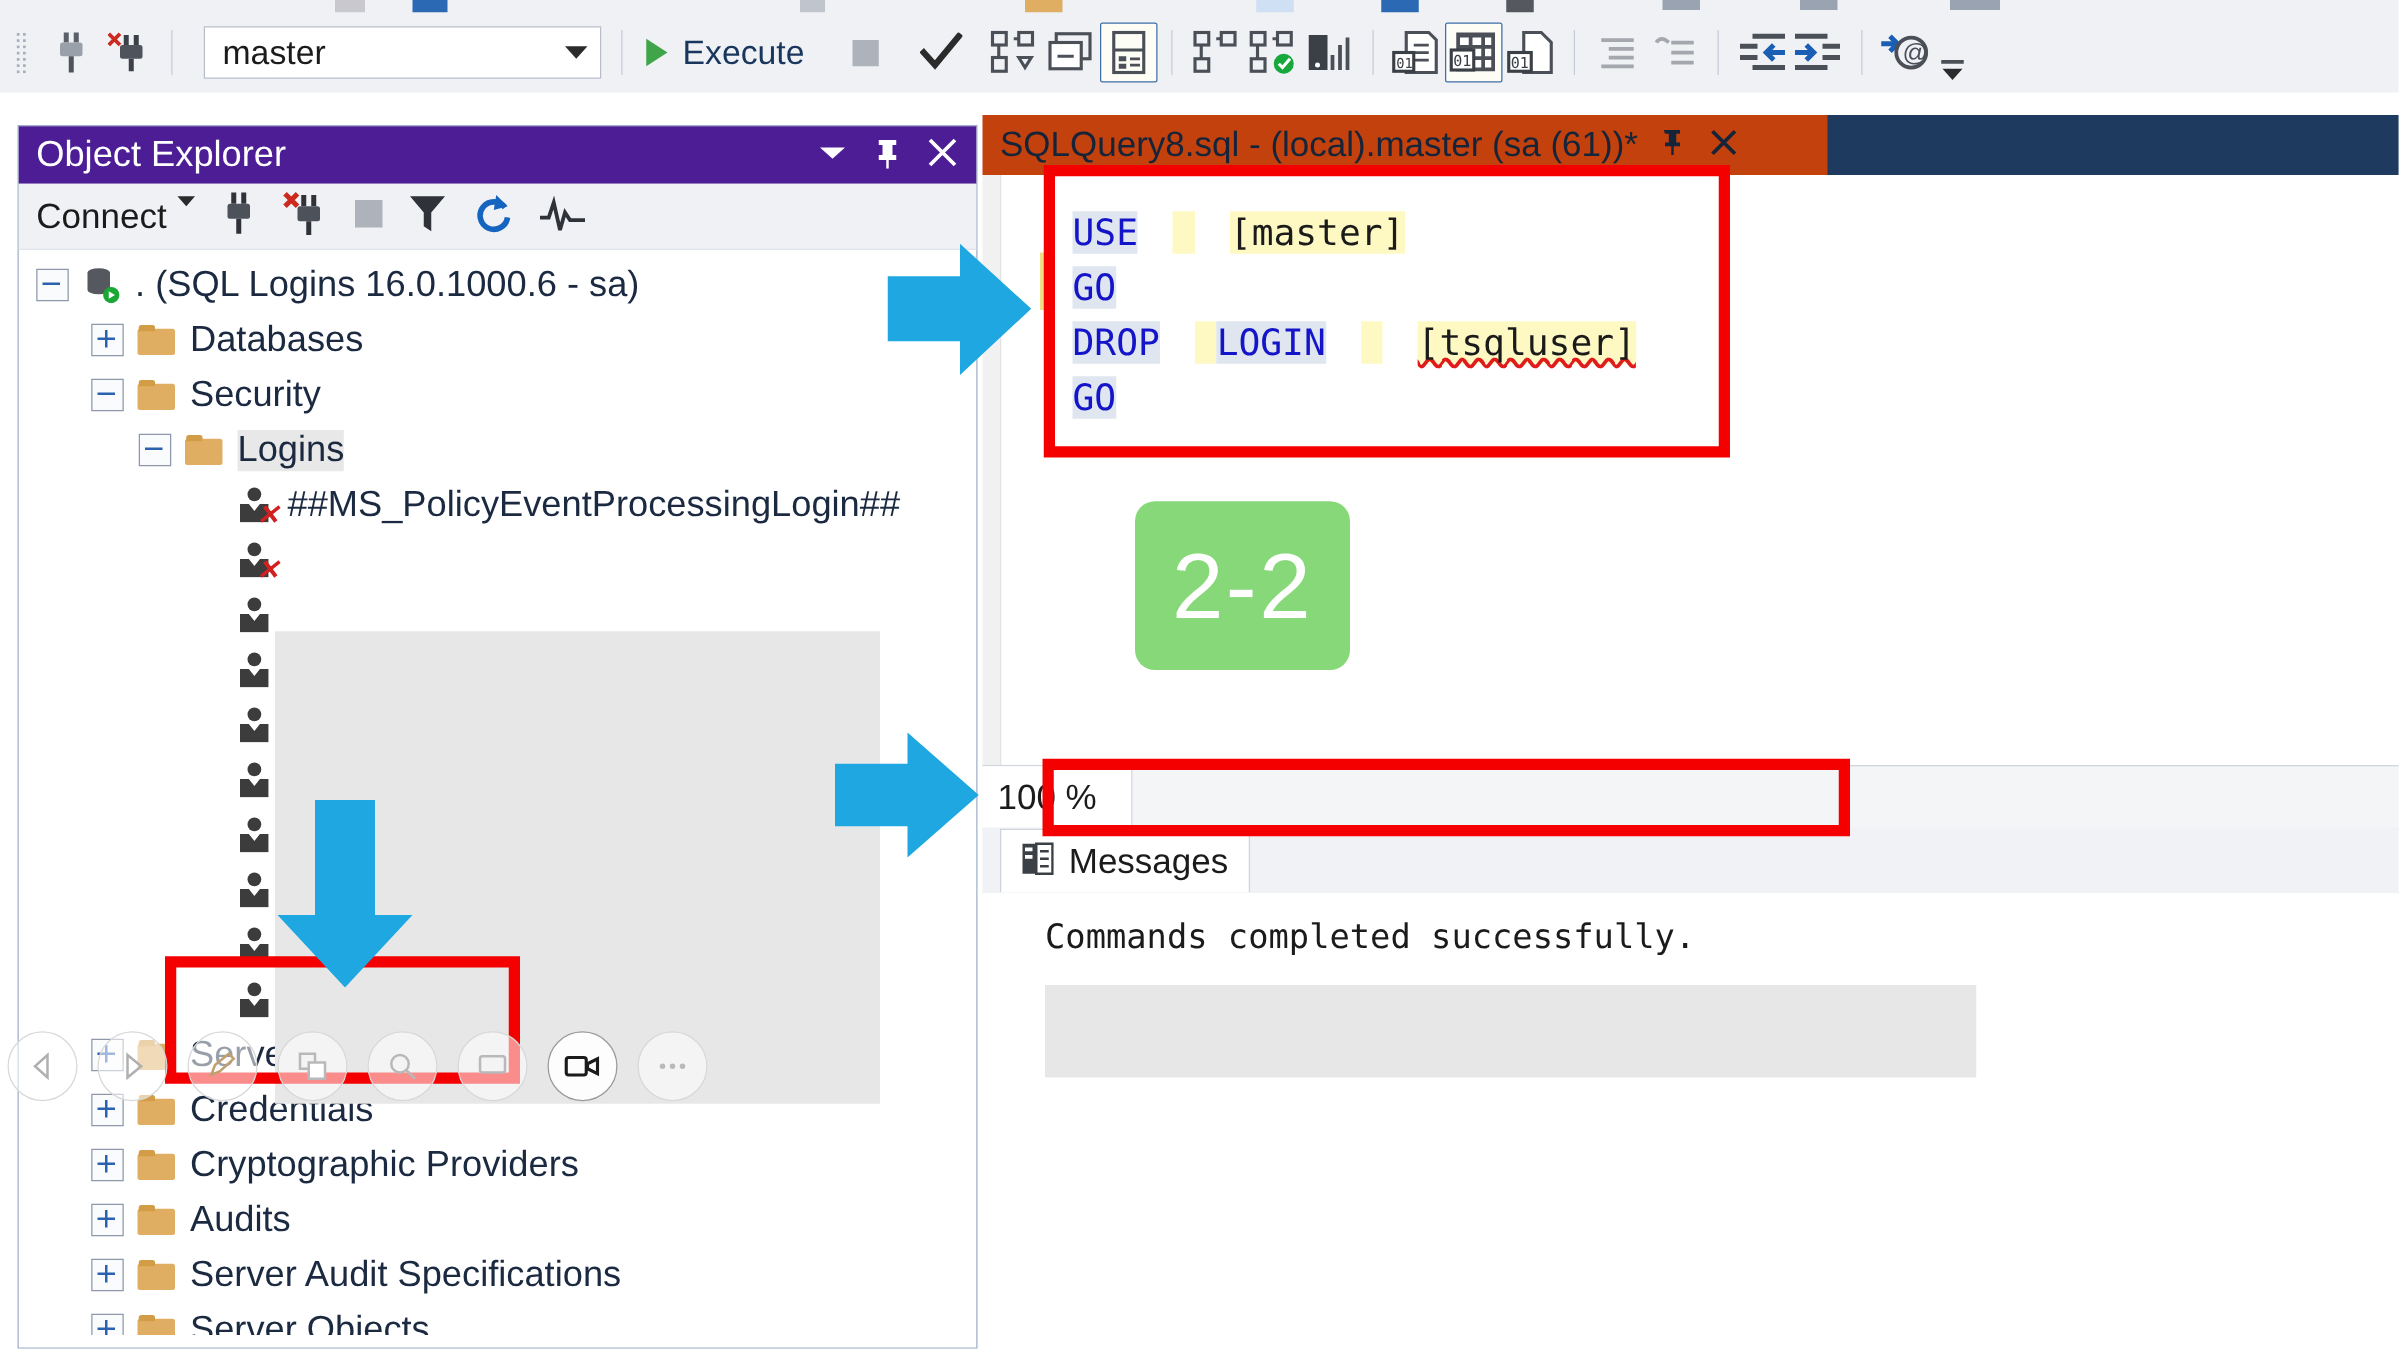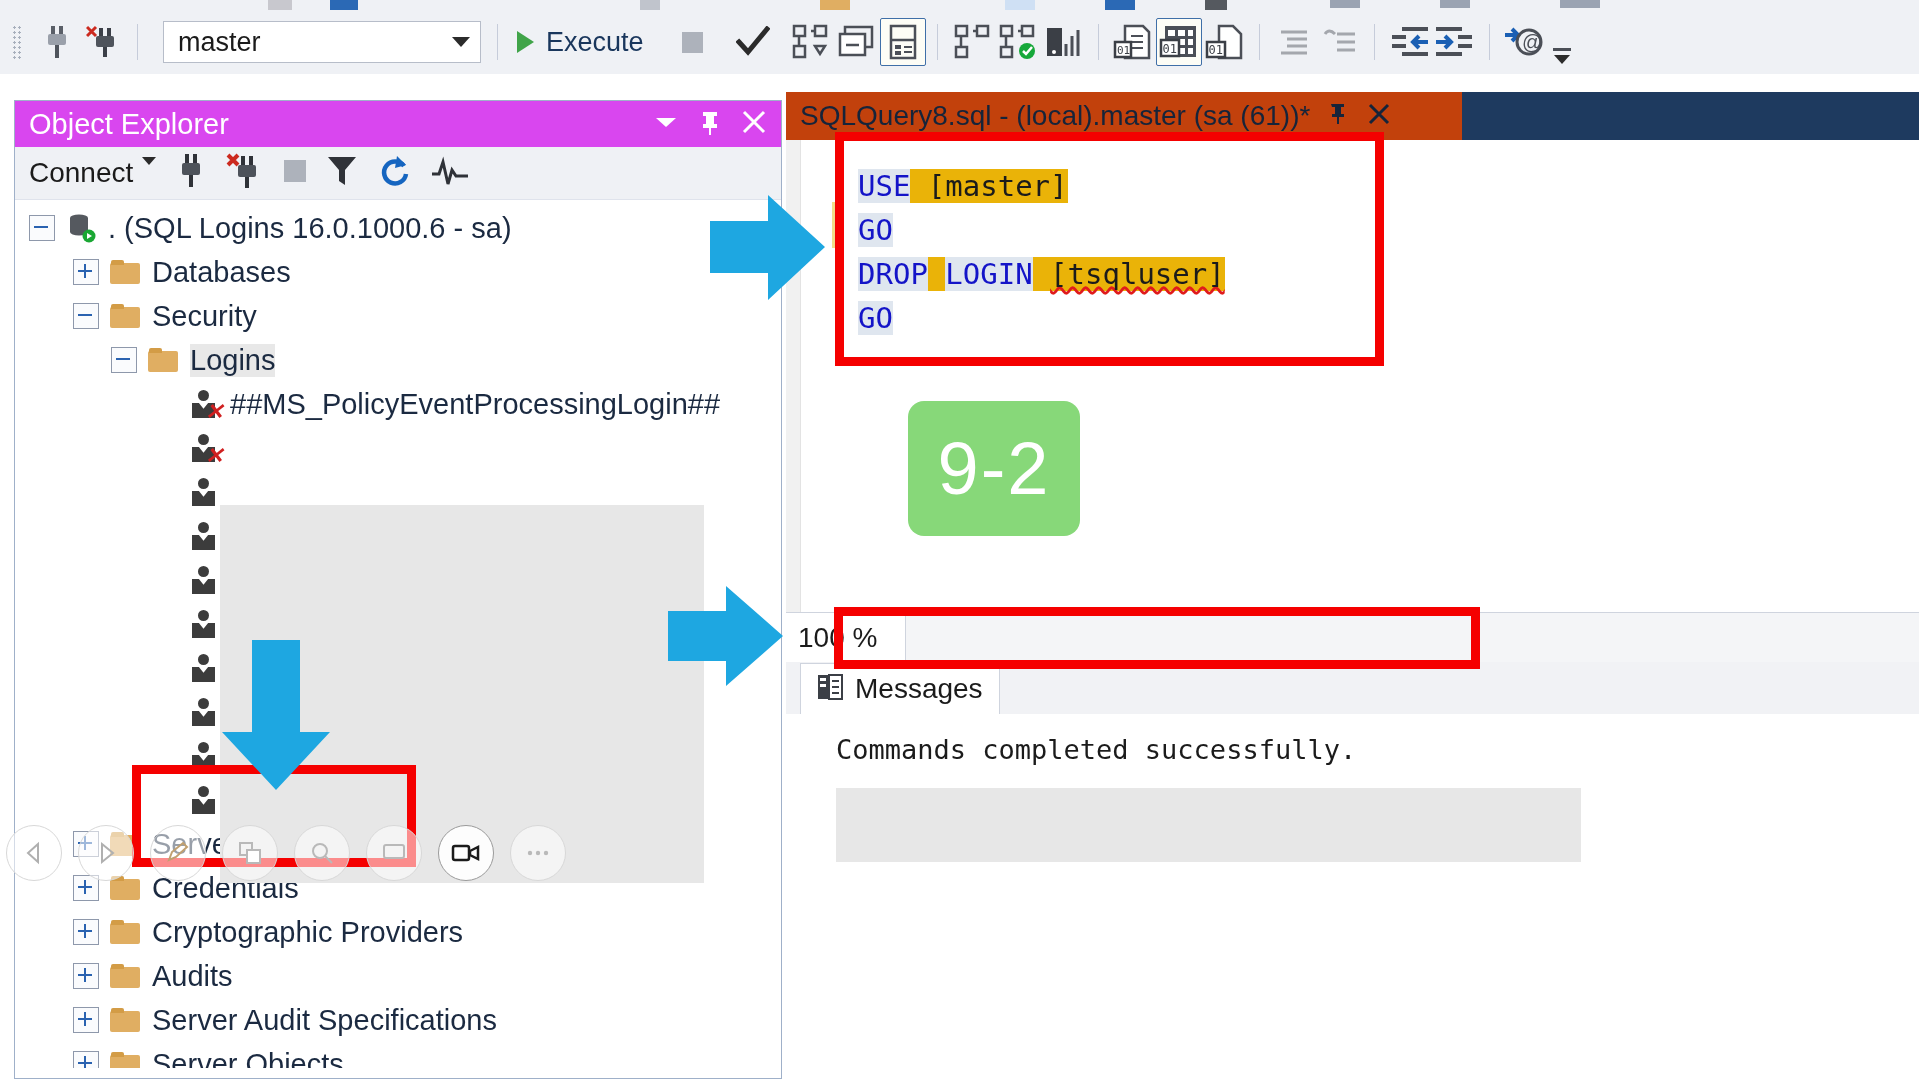--- a/index.html
+++ b/index.html
@@ -40,21 +40,21 @@
   .caret-dn{width:0;height:0;border-left:9px solid transparent;
     border-right:9px solid transparent;border-top:10px solid #2b2b2b;}
   .stop-sq{width:21px;height:21px;background:#adb2bb;}
   .tb-overflow{display:flex;flex-direction:column;align-items:center;
     justify-content:flex-end;height:46px;padding-bottom:2px;margin-left:6px;}
 
   
   .oe-panel{position:absolute;left:14px;top:100px;width:768px;height:979px;
     background:#fff;border:1px solid #9fb0c9;box-sizing:border-box;}
   .oe-title{height:46px;background:#4a6party;}
-  .oe-title{height:46px;background:#d946ef;display:flex;align-items:center;
+  .oe-title{height:46px;background:#4c1d95;display:flex;align-items:center;
     justify-content:space-between;padding:0 14px;}
   .oe-title .t{color:#fff;font-size:29px;}
   .oe-title .acts{display:flex;align-items:center;gap:20px;}
   .oe-toolbar{height:52px;background:#eff1f5;display:flex;align-items:center;
     padding:0 14px;gap:20px;border-bottom:1px solid #dfe3ec;}
   .oe-connect{font-size:28px;color:#1b1b1b;display:flex;align-items:flex-start;gap:9px;}
   .caret-sm{width:0;height:0;border-left:7px solid transparent;
     border-right:7px solid transparent;border-top:8px solid #2b2b2b;}
   .oe-tree{position:relative;padding-top:6px;height:862px;overflow:hidden;}
   .node{display:flex;align-items:center;height:44px;padding-left:0;white-space:nowrap;}
@@ -89,21 +89,21 @@
     display:flex;align-items:center;padding:0 14px;gap:18px;}
   .tab-active .tname{font-size:28px;color:#16243a;}
   .tab-rest{position:absolute;left:648px;top:0;height:48px;right:0;background:#1e3a5f;}
   .editor-surface{position:absolute;left:0;top:48px;right:0;height:472px;background:#fff;}
   .gutter{position:absolute;left:0;top:0;width:14px;height:100%;background:#f1f1f1;
     border-right:1px solid #e3e3e3;}
   .chg-bar{position:absolute;left:46px;width:7px;background:#f2de87;}
   .code{position:absolute;left:72px;top:24px;font-family:"DejaVu Sans Mono",monospace;
     font-size:29px;line-height:44px;white-space:pre;}
   .kw{color:#1414c8;background:#dfe6ef;}
-  .tok{color:#1b1b1b;background:#eab308;}
+  .tok{color:#1b1b1b;background:#fef9c3;margin-left:28px;}
   .squig{text-decoration:underline wavy #e01b1b;text-decoration-skip-ink:none;}
 
   .zoom-bar{position:absolute;left:0;top:520px;height:50px;right:0;background:#f4f5f7;
     border-top:1px solid #cfd4de;border-bottom:1px solid #cfd4de;display:flex;align-items:center;}
   .zoom-box{width:120px;height:50px;background:#fff;border-right:1px solid #cfd4de;
     display:flex;align-items:center;padding-left:12px;box-sizing:border-box;}
   .zoom-box .z{font-size:28px;color:#1b1b1b;}
   .res-tabs{position:absolute;left:0;top:570px;height:52px;right:0;background:#f1f2f5;
     border-bottom:1px solid #cfd4de;display:flex;align-items:flex-end;}
   .res-tab{height:50px;background:#fff;border:1px solid #cfd4de;border-bottom:none;
@@ -613,21 +613,21 @@
     </svg>
   </div>
 
   <div class="blue-arrow" style="left:222px;top:640px;width:115px;height:150px;">
     <svg width="115" height="150" viewBox="0 0 115 150">
       <path d="M30 0 h48 v92 h30 l-54 58 l-54 -58 h30 z" fill="#1ea7e1"></path>
     </svg>
   </div>
 
   <div class="green-badge" style="left:908px;top:401px;width:172px;height:135px;">
-    <span>9-2</span>
+    <span>2-2</span>
   </div>
 
   <div class="float-bar">
     <span class="fb">
       <svg width="24" height="24" viewBox="0 0 24 24">
           <path d="M16 3 L6 12 L16 21 z" fill="none" stroke="#b0b0b0" stroke-width="2"></path>
         </svg>
     </span>
     <span class="fb">
       <svg width="24" height="24" viewBox="0 0 24 24">

